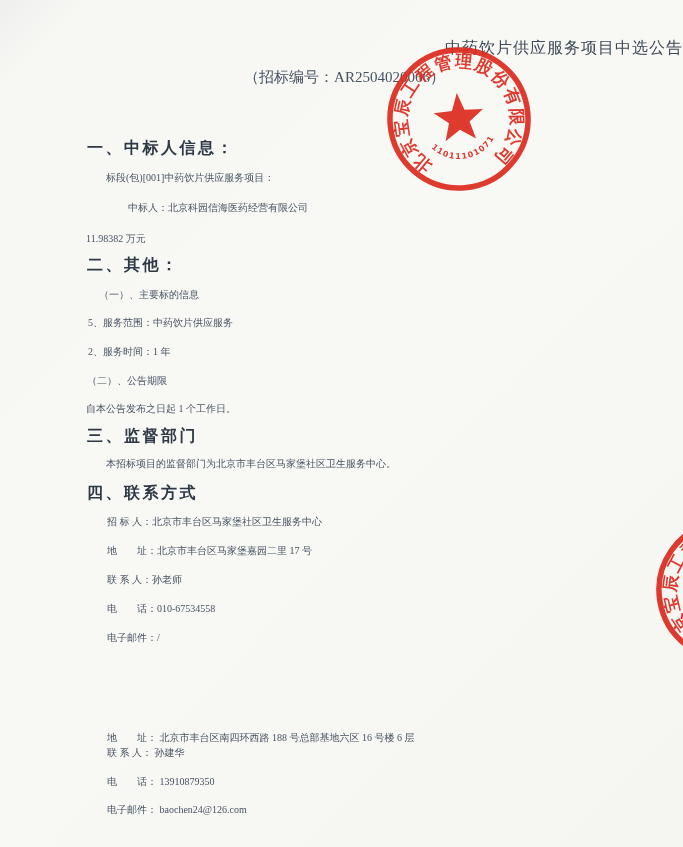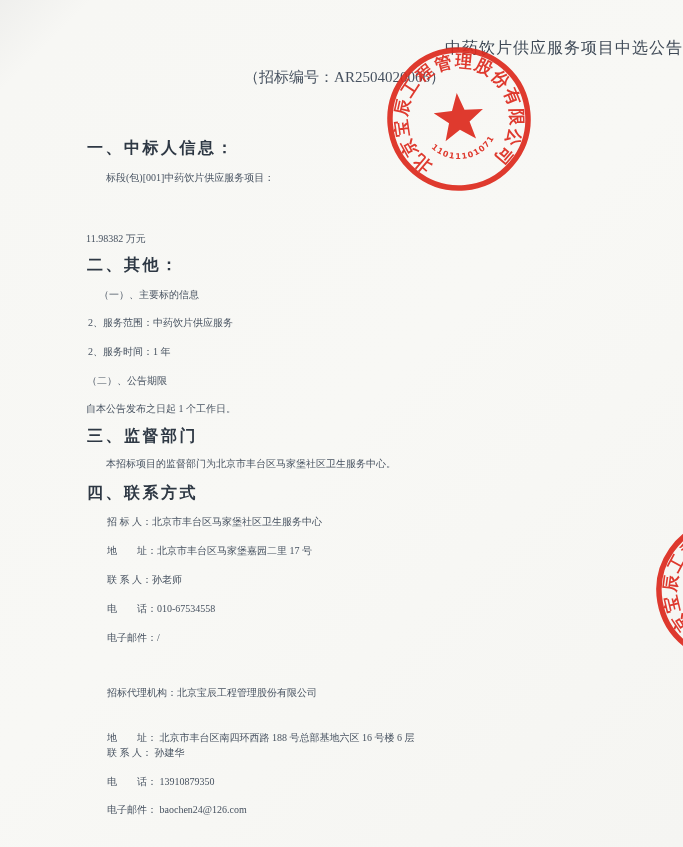--- a/index.html
+++ b/index.html
@@ -24,40 +24,40 @@
 </head>
 <body>
 
 <div class="page">
 
   <div class="line title center" style="top:40px;padding-left:26px;">中药饮片供应服务项目中选公告</div>
   <div class="line subtitle center" style="top:69px;padding-left:6px;">（招标编号：AR2504020066）</div>
 
   <div class="line h" style="left:87px;top:139px;">一、中标人信息：</div>
   <div class="line" style="left:106px;top:170px;">标段(包)[001]中药饮片供应服务项目：</div>
+  <div class="line" style="left:128px;top:200px;">中标人：北京科园信海医药经营有限公司</div>
   <div class="line" style="left:86px;top:231px;">11.98382 万元</div>
 
   <div class="line h" style="left:87px;top:256px;">二、其他：</div>
   <div class="line" style="left:99px;top:287px;">（一）、主要标的信息</div>
-  <div class="line" style="left:88px;top:315px;">2、服务范围：中药饮片供应服务</div>
+  <div class="line" style="left:88px;top:315px;">5、服务范围：中药饮片供应服务</div>
   <div class="line" style="left:88px;top:344px;">2、服务时间：1 年</div>
   <div class="line" style="left:87px;top:373px;">（二）、公告期限</div>
   <div class="line" style="left:86px;top:401px;">自本公告发布之日起 1 个工作日。</div>
 
   <div class="line h" style="left:87px;top:427px;">三、监督部门</div>
   <div class="line" style="left:106px;top:456px;">本招标项目的监督部门为北京市丰台区马家堡社区卫生服务中心。</div>
 
   <div class="line h" style="left:87px;top:484px;">四、联系方式</div>
   <div class="line" style="left:107px;top:514px;"><span>招 标 人：</span><span>北京市丰台区马家堡社区卫生服务中心</span></div>
   <div class="line" style="left:107px;top:543px;"><span>地　　址：</span><span>北京市丰台区马家堡嘉园二里 17 号</span></div>
   <div class="line" style="left:107px;top:572px;"><span>联 系 人：</span><span>孙老师</span></div>
   <div class="line" style="left:107px;top:601px;"><span>电　　话：</span><span>010-67534558</span></div>
   <div class="line" style="left:107px;top:630px;"><span>电子邮件：</span><span>/</span></div>
 
-  <div class="line" style="left:107px;top:685px;"><span>招标代理机构：</span><span>北京宝辰工程管理股份有限公司</span></div>
   <div class="line" style="left:107px;top:716px;margin-top:14px;"><span>地　　址：</span><span> 北京市丰台区南四环西路 188 号总部基地六区 16 号楼 6 层</span></div>
   <div class="line" style="left:107px;top:745px;"><span>联 系 人：</span><span> 孙建华</span></div>
   <div class="line" style="left:107px;top:774px;"><span>电　　话：</span><span> 13910879350</span></div>
   <div class="line" style="left:107px;top:802px;"><span>电子邮件：</span><span> baochen24@126.com</span></div>
 
   <div class="seal seal-main">
     <svg width="150" height="150" viewBox="0 0 150 150">
       <g transform="rotate(-5 75 75)">
         <circle cx="75" cy="75" r="69" fill="none" stroke-width="5.5" stroke="#dd2a1e"></circle>
         <path id="sealArcA" d="M 45.2 117.6 A 52 52 0 1 1 104.8 117.6" fill="none"></path>

